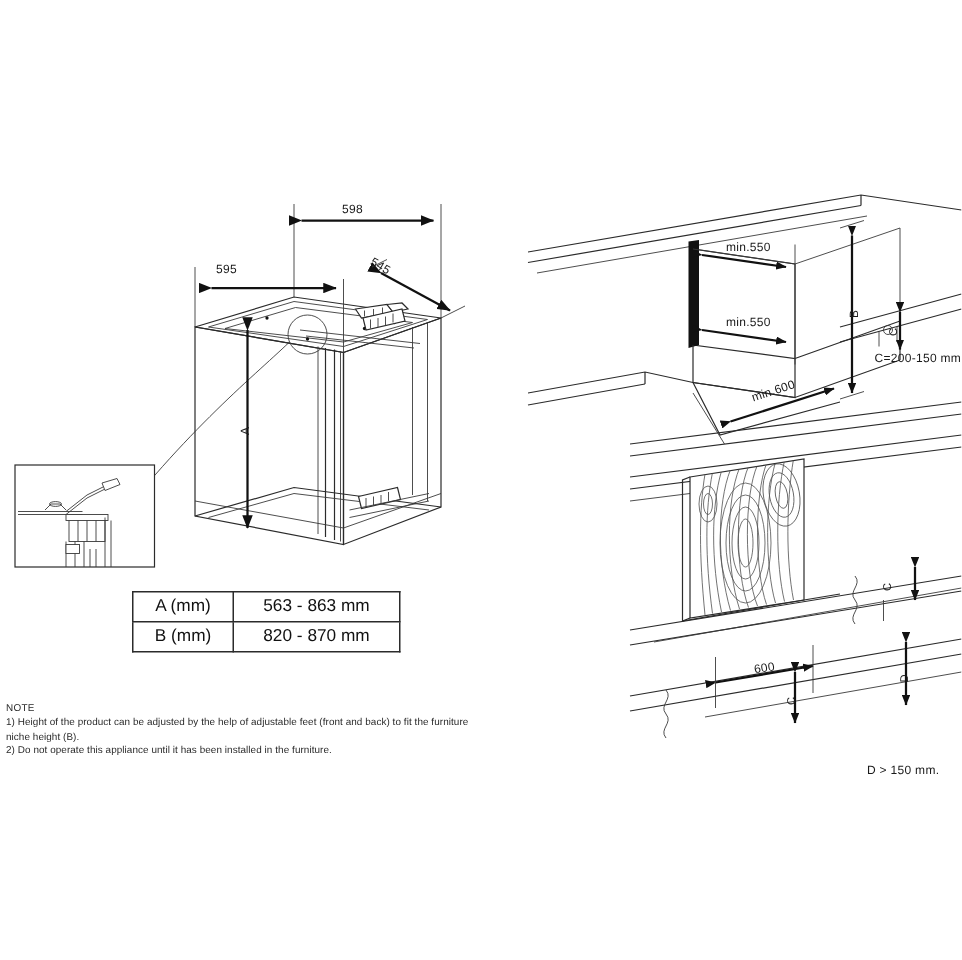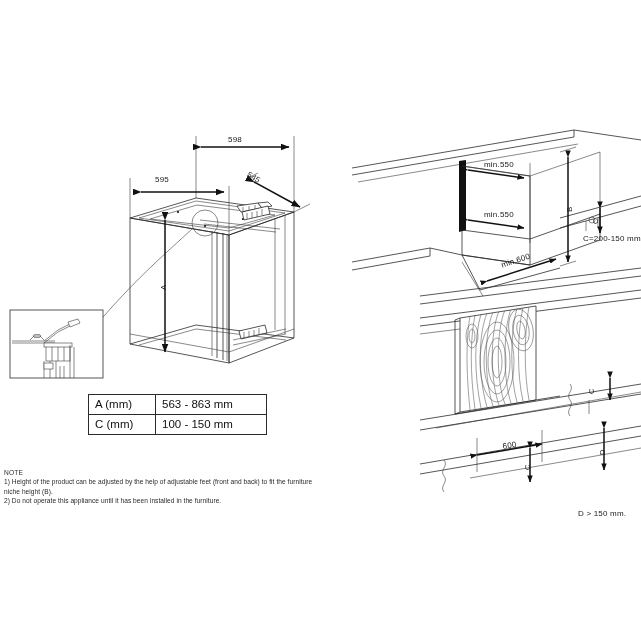--- a/index.html
+++ b/index.html
@@ -53,21 +53,21 @@
     left: 88px;
     top: 394px;
     border-collapse: collapse;
     background: #ffffff;
   }
   #spec-table td {
     border: 1px solid #2b2b2b;
     font-family: "Liberation Sans", sans-serif;
     font-size: 11.5px;
     color: #111111;
-    text-align: left;
+    text-align: center;
     padding: 1px 6px;
     height: 17px;
     line-height: 17px;
     white-space: nowrap;
   }
   #spec-table td.keycol { width: 54px; font-weight: normal; }
   #spec-table td.valcol { width: 98px; }
 
   
   #note-block {
@@ -297,21 +297,21 @@
 
       <path class="ln-h" d="M610,378 L610,400" marker-start="url(#arS)" marker-end="url(#arS)"></path>
 
       <path class="ln-h" d="M604,428 L604,470" marker-start="url(#arS)" marker-end="url(#arS)"></path>
       <path class="ln-t" d="M589,400 L589,414"></path>
     </g>
   </svg>
 
   <div class="dimtxt" style="left:228px; top:135px;">598</div>
 
-  <div class="dimtxt" style="left:155px; top:175px;">595</div>
+  <div class="dimtxt" style="left:144px; top:175px;">595</div>
 
   <div class="dimtxt" style="left:250px; top:170px; transform:rotate(31deg); transform-origin:left top;">545</div>
 
   <div class="dimtxt lbl-rot-a" style="left:159px; top:290px;">A</div>
 
   <div class="dimtxt" style="left:484px; top:160px;">min.550</div>
 
   <div class="dimtxt" style="left:484px; top:210px;">min.550</div>
 
   <div class="dimtxt" style="left:500px; top:261px; transform:rotate(-18deg); transform-origin:left top;">min.600</div>
@@ -332,22 +332,22 @@
 
   <div class="dimtxt" style="left:578px; top:509px;">D &gt; 150 mm.</div>
 
   <table id="spec-table">
     <tbody>
       <tr>
         <td class="keycol">A (mm)</td>
         <td class="valcol">563 - 863 mm</td>
       </tr>
       <tr>
-        <td class="keycol">C (mm)</td>
-        <td class="valcol">100 - 150 mm</td>
+        <td class="keycol">B (mm)</td>
+        <td class="valcol">820 - 870 mm</td>
       </tr>
     </tbody>
   </table>
 
   <div id="note-block">
     <div class="note-head">NOTE</div>
     <div class="note-line">1) Height of the product can be adjusted by the help of adjustable feet (front and back) to fit the furniture</div>
     <div class="note-line">niche height (B).</div>
     <div class="note-line">2) Do not operate this appliance until it has been installed in the furniture.</div>
   </div>

